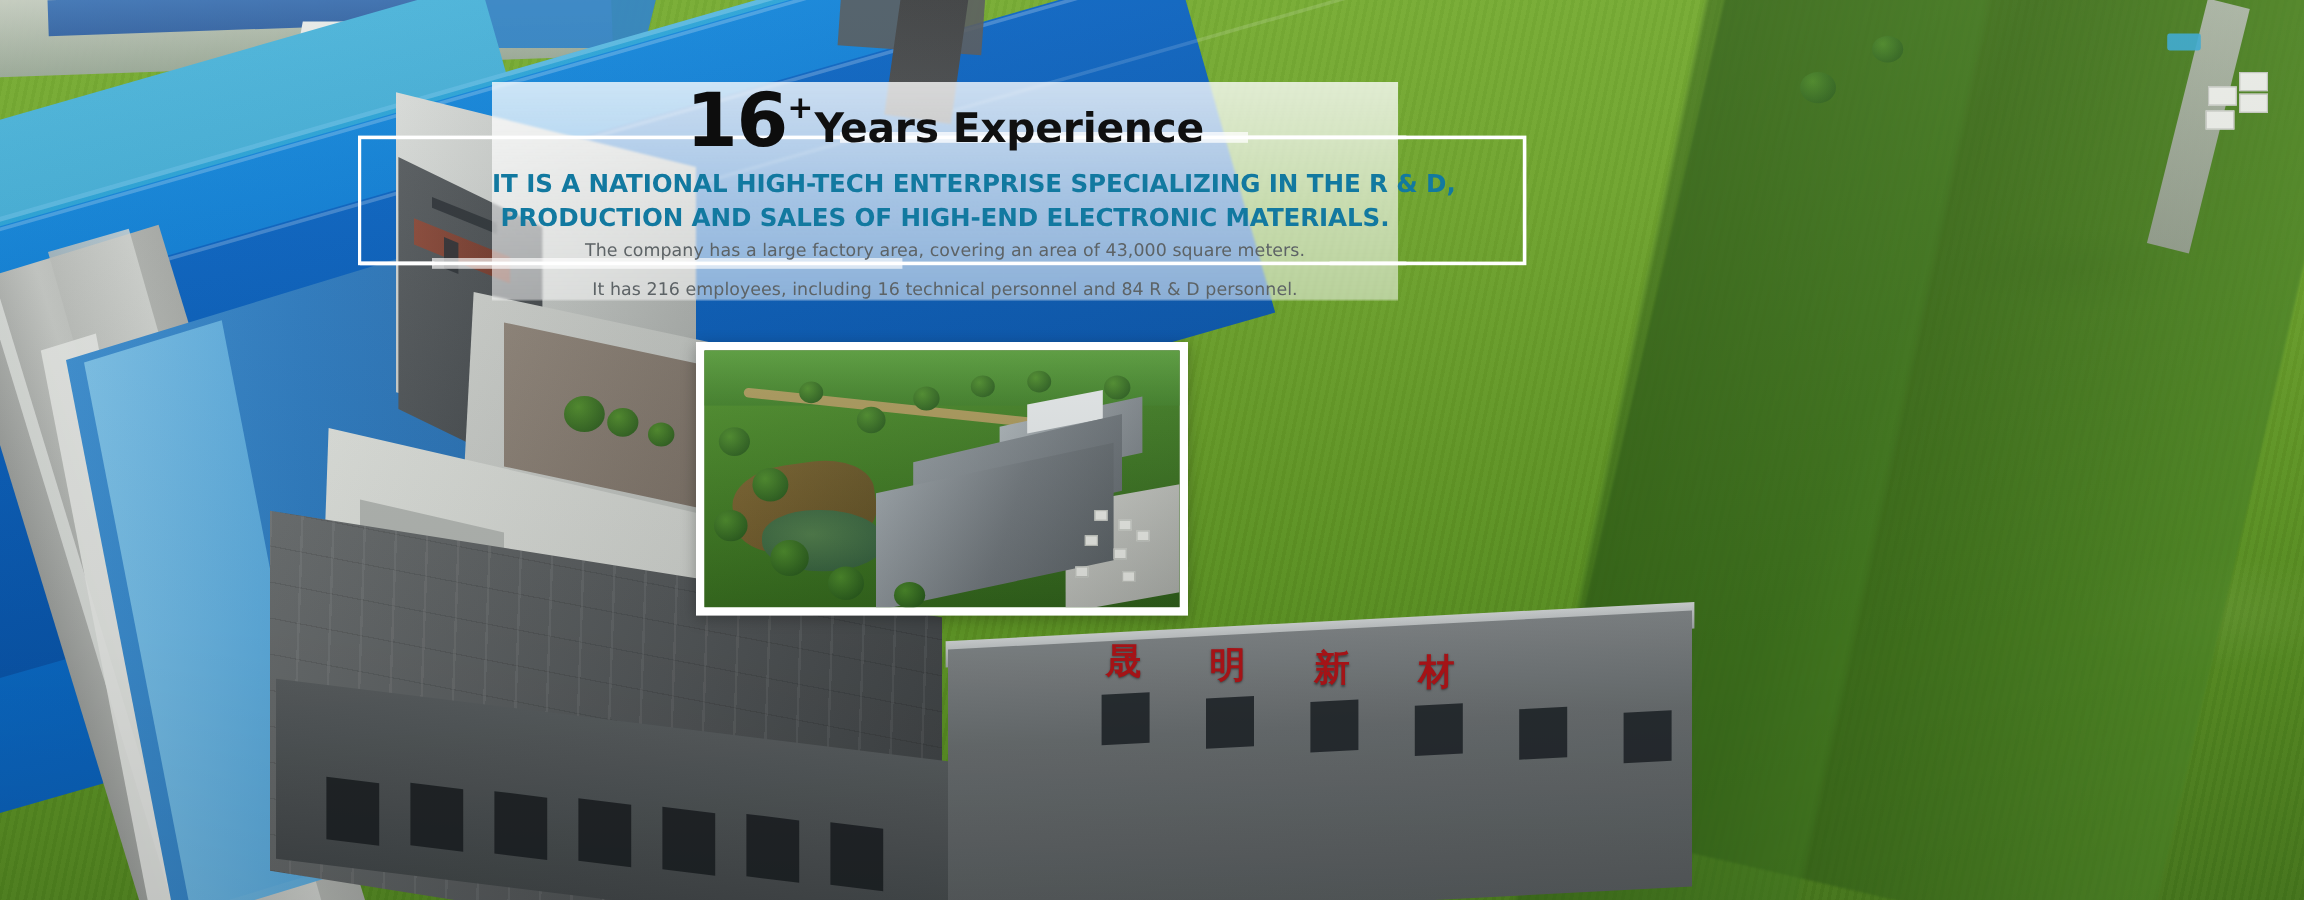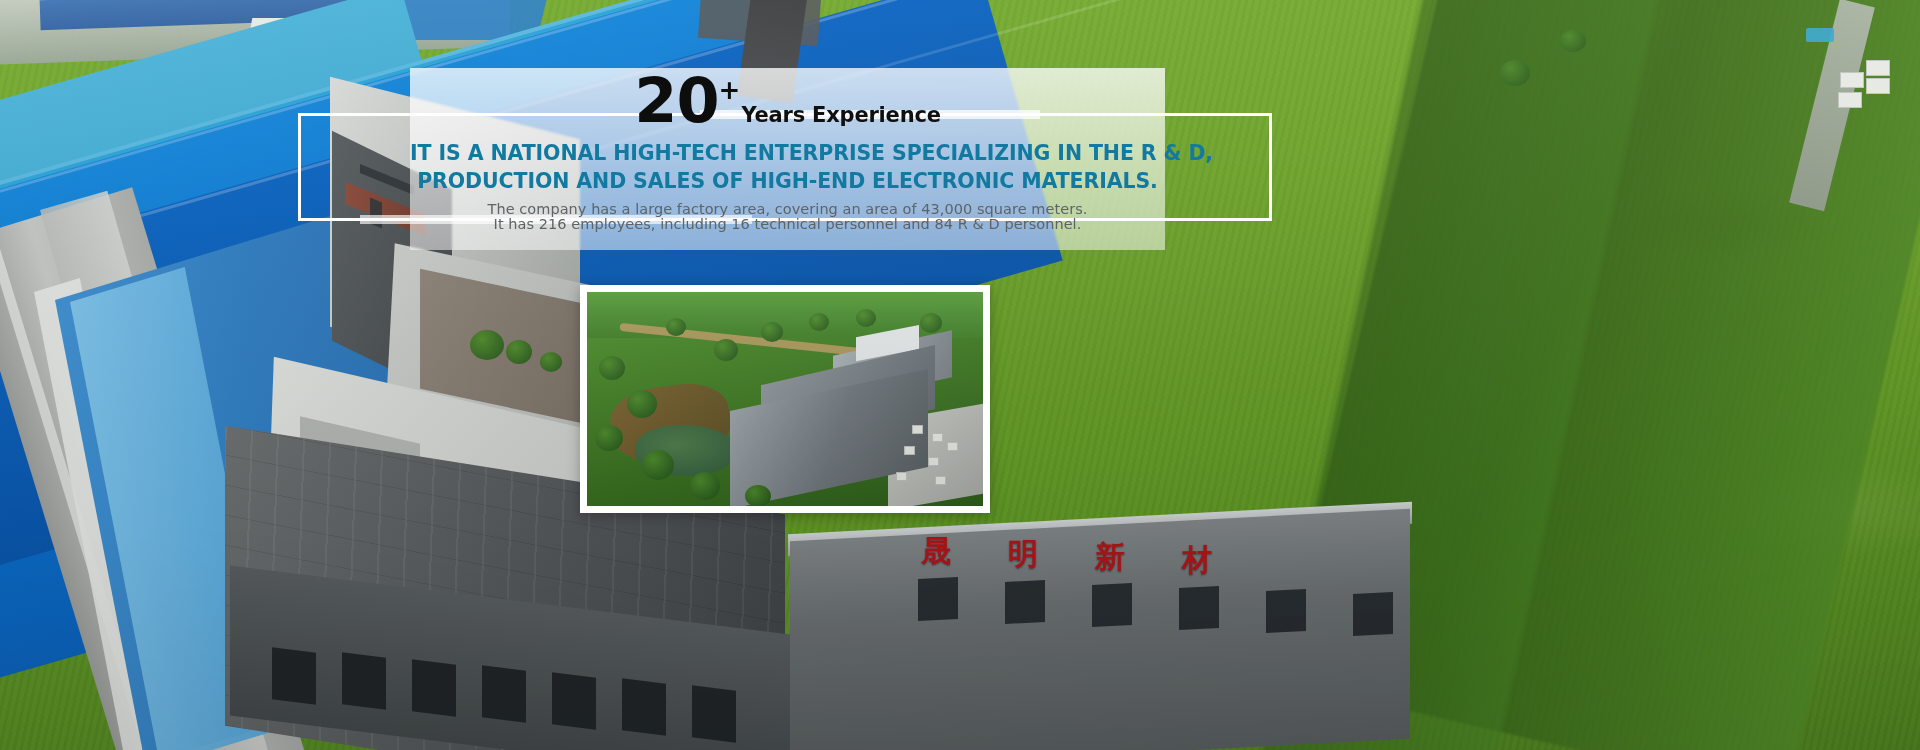--- a/index.html
+++ b/index.html
@@ -164,34 +164,34 @@
   
   .seg{position:absolute;height:3px;background:#ffffff;}
 
   
   .headline-row{position:absolute;left:410px;top:72px;width:755px;
     display:flex;align-items:flex-end;justify-content:center;}
   .big-num{font-family:"DejaVu Sans",sans-serif;font-weight:700;font-size:62px;
     line-height:.92;color:#0d0d0d;letter-spacing:-1px;}
   .plus{font-family:"DejaVu Sans",sans-serif;font-weight:700;font-size:26px;
     color:#0d0d0d;vertical-align:super;line-height:1;position:relative;top:-26px;left:0px;}
-  .years{font-family:"DejaVu Sans",sans-serif;font-weight:700;font-size:21px;
+  .years{font-family:"DejaVu Sans",sans-serif;font-weight:700;font-size:34px;
     color:#101010;letter-spacing:-.2px;margin-left:1px;position:relative;top:-2px;}
 
   .teal-line{position:absolute;left:410px;width:755px;text-align:center;
     font-family:"DejaVu Sans",sans-serif;font-weight:700;font-size:20.5px;
     color:#1279a0;letter-spacing:-.1px;white-space:nowrap;}
   .teal-1{top:141px;}
   .teal-2{top:169px;}
 
   .body-line{position:absolute;left:410px;width:755px;text-align:center;
     font-family:"DejaVu Sans",sans-serif;font-weight:400;font-size:14.5px;
     color:#5d6366;letter-spacing:.05px;white-space:nowrap;}
   .body-1{top:201px;}
-  .body-2{top:216px;}
+  .body-2{top:234px;}
 
   
   .inset{position:absolute;left:580px;top:285px;width:410px;height:228px;
     background:#fff;padding:7px;box-sizing:border-box;
     box-shadow:0 3px 12px rgba(0,0,0,.28);}
   .inset-img{position:relative;width:100%;height:100%;overflow:hidden;background:#3f6b27;}
   .ii-grass{position:absolute;inset:0;
     background:linear-gradient(165deg,#4f8f2c 0%,#3f7a23 45%,#2f5f1b 100%);}
   .ii-field{position:absolute;left:0;top:0;width:100%;height:46px;
     background:linear-gradient(180deg,#56993a,#3f7d28);opacity:.95;}
@@ -314,21 +314,21 @@
 
   <div class="frame"></div>
 
   <div style="position:absolute;left:700px;top:110px;width:340px;height:9px;background:rgba(255,255,255,.74);"></div>
   <div class="seg" style="left:1040px;top:113px;width:132px;"></div>
   <div style="position:absolute;left:360px;top:215px;width:392px;height:9px;background:rgba(255,255,255,.66);"></div>
   <div class="seg" style="left:300px;top:218px;width:62px;"></div>
   <div class="seg" style="left:1108px;top:218px;width:64px;"></div>
 
   <div class="headline-row">
-    <span class="big-num">20</span>
+    <span class="big-num">16</span>
     <span class="plus">+</span>
     <span class="years">Years Experience</span>
   </div>
 
   <div class="teal-line teal-2">PRODUCTION AND SALES OF HIGH-END ELECTRONIC MATERIALS.</div>
   <div class="teal-line teal-1">IT IS A NATIONAL HIGH-TECH ENTERPRISE SPECIALIZING IN THE R &amp; D,</div>
 
   <div class="body-line body-1">The company has a large factory area, covering an area of 43,000 square meters.</div>
   <div class="body-line body-2">It has 216 employees, including 16 technical personnel and 84 R &amp; D personnel.</div>
 

